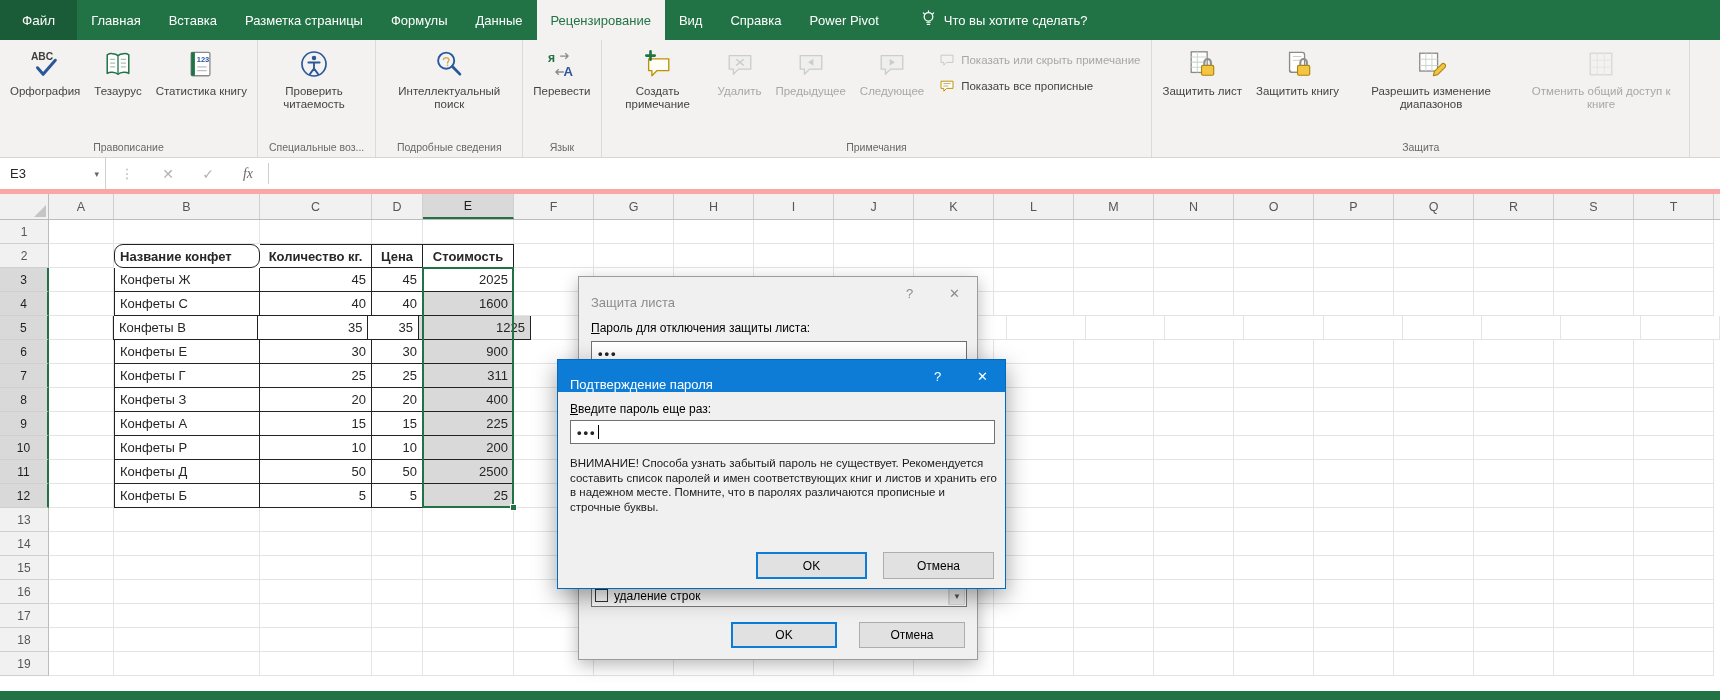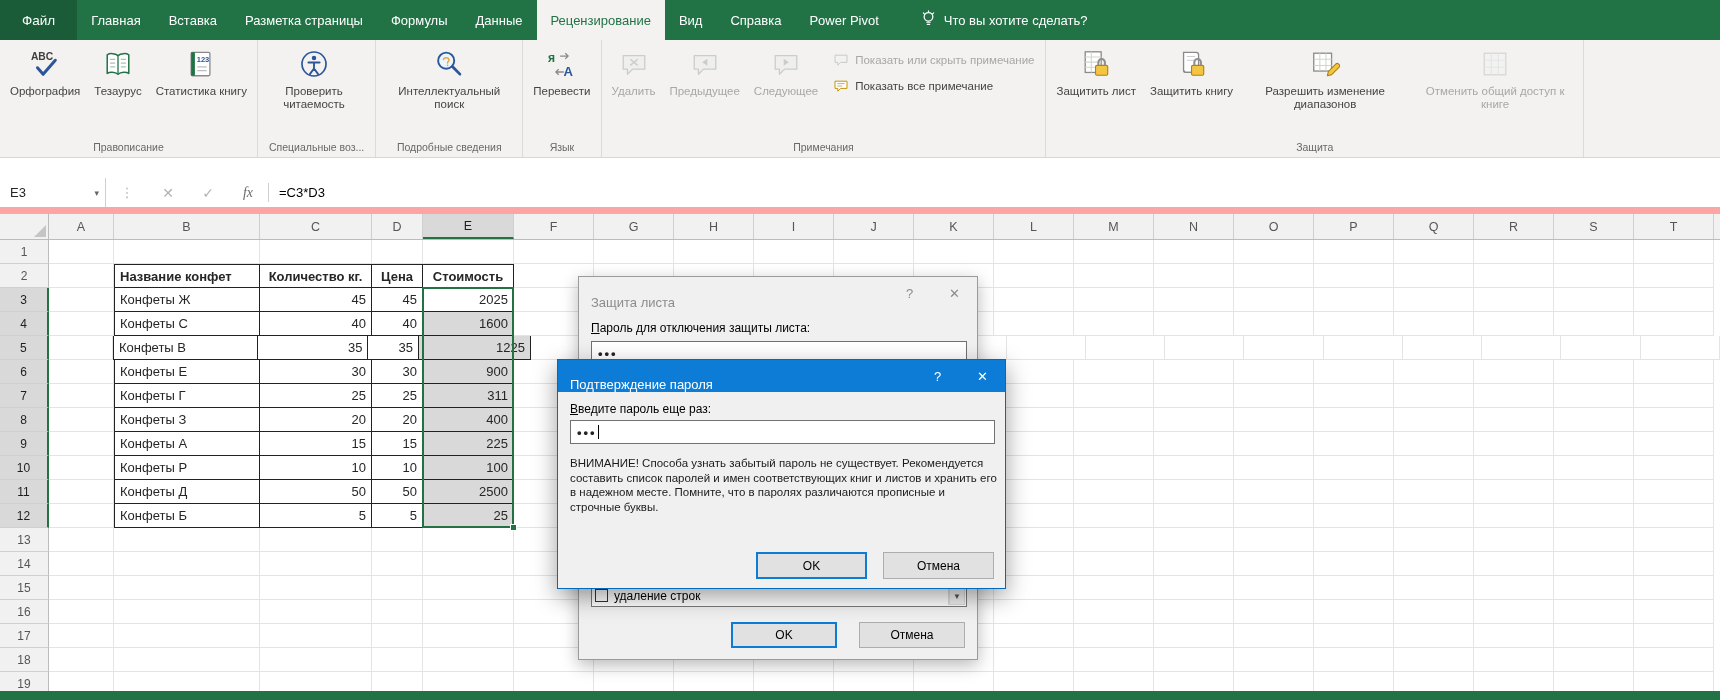--- a/index.html
+++ b/index.html
@@ -32,21 +32,21 @@
   [data-name="allow-edit-ranges-button"] .blabel,[data-name="unshare-workbook-button"] .blabel{max-width:156px;}
   .big-btn.disabled .blabel{color:#a9a7a4;}
   .big-btn.disabled .ric{opacity:.45;filter:grayscale(.9);}
   .stack{display:flex;flex-direction:column;align-items:flex-start;gap:10px;padding:12px 8px 0;}
   .small-btn{display:flex;align-items:center;gap:6px;font-size:11.5px;color:#444;white-space:nowrap;}
   .small-btn.disabled{color:#a9a7a4;}
   .small-btn.disabled .sic{opacity:.5;filter:grayscale(.9);}
   .sic{display:flex;align-items:center;}
 
   
-  .formula-bar{height:36px;background:#fff;border-bottom:7px solid #fca5a5;display:flex;align-items:stretch;margin-top:20px;}
+  .formula-bar{height:36px;background:#fff;border-bottom:5px solid #fca5a5;display:flex;align-items:stretch;}
   .name-box{width:106px;border-right:1px solid #d0cece;display:flex;align-items:center;padding-left:10px;font-size:13px;position:relative;}
   .nb-arrow{position:absolute;right:6px;font-size:9px;color:#666;}
   .fb-dots{width:42px;display:flex;align-items:center;justify-content:center;color:#b0b0b0;font-size:13px;}
   .fb-btn{width:40px;display:flex;align-items:center;justify-content:center;font-size:14px;color:#b4b2b0;}
   .fb-btn.fx{font-style:italic;font-family:"Liberation Serif",serif;color:#6d6a67;}
   .fb-divider{width:1px;background:#d0cece;margin:5px 0;}
   .formula-text{flex:1;display:flex;align-items:center;padding-left:10px;font-size:13px;color:#000;}
 
   
   .grid{position:relative;background:#fff;}
@@ -57,21 +57,21 @@
   .col-hdr.sel-col{background:var(--sel-fill);border-bottom:2px solid var(--excel-green);color:#1e1e1e;}
   .grid-rows{position:relative;}
   .grid-row{display:flex;height:24px;}
   .row-hdr{width:49px;display:flex;align-items:center;justify-content:center;font-size:12px;color:#565656;background:#f1f1f1;border-right:1px solid #bcbcbc;border-bottom:1px solid #cfcfcf;}
   .row-hdr.sel-row{background:var(--sel-fill);border-right:2px solid var(--excel-green);color:#1e1e1e;}
   .cell{border-right:1px solid #e4e4e4;border-bottom:1px solid #e4e4e4;font-size:13px;display:flex;align-items:center;padding:0 5px;background:#fff;white-space:nowrap;overflow:hidden;}
   .cell.tbl{border-right:1px solid #222;border-bottom:1px solid #222;}
   .cell.tt{border-top:1px solid #222;}
   .cell.tl{border-left:1px solid #222;}
   .cell.th{font-weight:bold;justify-content:center;}
-  .cell.th.left{justify-content:flex-start;}
+  .cell.th.left{justify-content:flex-start;border-radius:9px;}
   .cell.num{justify-content:flex-end;}
   .cell.sel-cell{background:var(--sel-fill);}
   .cell.active-cell{background:#fff;}
   .sel-overlay{position:absolute;border:2px solid var(--excel-green);pointer-events:none;}
   .fill-handle{position:absolute;width:7px;height:7px;background:var(--excel-green);border:1px solid #fff;}
   .bottom-strip{position:absolute;left:0;right:0;bottom:0;height:9px;background:var(--excel-green);}
 
   
   .dlg{position:absolute;background:#f0f0f0;}
   .dlg.protect{left:578px;top:276px;width:400px;height:384px;border:1px solid #9b9b9b;box-shadow:0 5px 16px rgba(0,0,0,.28);z-index:40;}
@@ -210,20 +210,29 @@
               <path d="M14 7.5h8.5m-3-3l3 3-3 3M18 24.5H9.5m3 3l-3-3 3-3" fill="none" stroke="#8a8a8a" stroke-width="1.4"></path>
             </svg>
           </span>
           <span class="blabel" data-name="button-label">Перевести</span>
         </div>
       </div>
       <div class="group-label" data-name="ribbon-group-label">Язык</div>
     </div>
     <div class="ribbon-group" data-name="ribbon-group">
       <div class="group-buttons">
+        <div class="big-btn" data-name="new-comment-button">
+          <span class="ric" data-name="new-comment-icon">
+            <svg width="30" height="30" viewBox="0 0 32 32">
+              <path d="M6 10.5h21.5V23H15l-5.5 5.5V23H6z" fill="#fffef7" stroke="#bf9000" stroke-width="1.4" stroke-linejoin="round"></path>
+              <path d="M8 2.5v9M3.5 7h9" stroke="#217346" stroke-width="2.8" stroke-linecap="round"></path>
+            </svg>
+          </span>
+          <span class="blabel" data-name="button-label">Создать примечание</span>
+        </div>
         <div class="big-btn disabled" data-name="delete-comment-button">
           <span class="ric" data-name="delete-comment-icon">
             <svg width="30" height="30" viewBox="0 0 32 32">
               <path d="M4.5 7h23v14.5H14.5L9 27v-5.5H4.5z" fill="#ececec" stroke="#9f9f9f" stroke-width="1.4" stroke-linejoin="round"></path>
               <path d="M12 11l8 6.5M20 11l-8 6.5" stroke="#9f9f9f" stroke-width="1.5"></path>
             </svg>
           </span>
           <span class="blabel" data-name="button-label">Удалить</span>
         </div>
         <div class="big-btn disabled" data-name="previous-comment-button">
@@ -253,21 +262,21 @@
             </span>
             <span data-name="button-label">Показать или скрыть примечание</span>
           </div>
           <div class="small-btn" data-name="show-all-comments-button">
             <span class="sic" data-name="show-all-comments-icon">
               <svg width="16" height="16" viewBox="0 0 20 20">
                 <path d="M2.5 4h15v9H9.5L6 16.5V13H2.5z" fill="#fffef7" stroke="#bf9000" stroke-width="1.2" stroke-linejoin="round"></path>
                 <path d="M5.5 7h9M5.5 10h6" stroke="#b7a57a" stroke-width="1.1"></path>
               </svg>
             </span>
-            <span data-name="button-label">Показать все примечание</span>
+            <span data-name="button-label">Показать все прописные</span>
           </div>
         </div>
       </div>
       <div class="group-label" data-name="ribbon-group-label">Примечания</div>
     </div>
     <div class="ribbon-group" data-name="ribbon-group">
       <div class="group-buttons">
         <div class="big-btn" data-name="protect-sheet-button">
           <span class="ric" data-name="protect-sheet-icon">
             <svg width="30" height="30" viewBox="0 0 32 32">
@@ -318,21 +327,20 @@
 <div class="formula-bar" data-name="formula-bar">
   <div class="name-box" data-name="name-box">
     <span data-name="name-box-value">E3</span>
     <span class="nb-arrow" data-name="chevron-down-icon">▾</span>
   </div>
   <div class="fb-dots" data-name="formula-bar-separator-icon">⋮</div>
   <div class="fb-btn" data-name="cancel-icon">✕</div>
   <div class="fb-btn" data-name="enter-icon">✓</div>
   <div class="fb-btn fx" data-name="insert-function-icon">fx</div>
   <div class="fb-divider" data-name="divider"></div>
-  <div class="formula-text" data-name="formula-input">=C3*D3</div>
 </div>
 
 <div class="grid" data-name="spreadsheet">
   <div class="col-headers" data-name="column-headers">
     <div class="corner" data-name="select-all-corner"></div>
   <div class="col-hdr" data-name="column-header-A" style="width: 65px;">A</div>
       <div class="col-hdr" data-name="column-header-B" style="width: 146px;">B</div>
       <div class="col-hdr" data-name="column-header-C" style="width: 112px;">C</div>
       <div class="col-hdr" data-name="column-header-D" style="width: 51px;">D</div>
       <div class="col-hdr sel-col" data-name="column-header-E" style="width: 91px;">E</div>
@@ -559,21 +567,21 @@
         <div class="cell" data-name="cell-R9" style="width: 80px;"></div>
         <div class="cell" data-name="cell-S9" style="width: 80px;"></div>
         <div class="cell" data-name="cell-T9" style="width: 80px;"></div>
       </div>
       <div class="grid-row">
         <div class="row-hdr sel-row" data-name="row-header-10">10</div>
         <div class="cell" data-name="cell-A10" style="width: 65px;"></div>
         <div class="cell tbl tl" data-name="cell-B10" style="width: 146px;">Конфеты Р</div>
         <div class="cell tbl num" data-name="cell-C10" style="width: 112px;">10</div>
         <div class="cell tbl num" data-name="cell-D10" style="width: 51px;">10</div>
-        <div class="cell tbl num sel-cell" data-name="cell-E10" style="width: 91px;">100</div>
+        <div class="cell tbl num sel-cell" data-name="cell-E10" style="width: 91px;">200</div>
         <div class="cell" data-name="cell-F10" style="width: 80px;"></div>
         <div class="cell" data-name="cell-G10" style="width: 80px;"></div>
         <div class="cell" data-name="cell-H10" style="width: 80px;"></div>
         <div class="cell" data-name="cell-I10" style="width: 80px;"></div>
         <div class="cell" data-name="cell-J10" style="width: 80px;"></div>
         <div class="cell" data-name="cell-K10" style="width: 80px;"></div>
         <div class="cell" data-name="cell-L10" style="width: 80px;"></div>
         <div class="cell" data-name="cell-M10" style="width: 80px;"></div>
         <div class="cell" data-name="cell-N10" style="width: 80px;"></div>
         <div class="cell" data-name="cell-O10" style="width: 80px;"></div>

